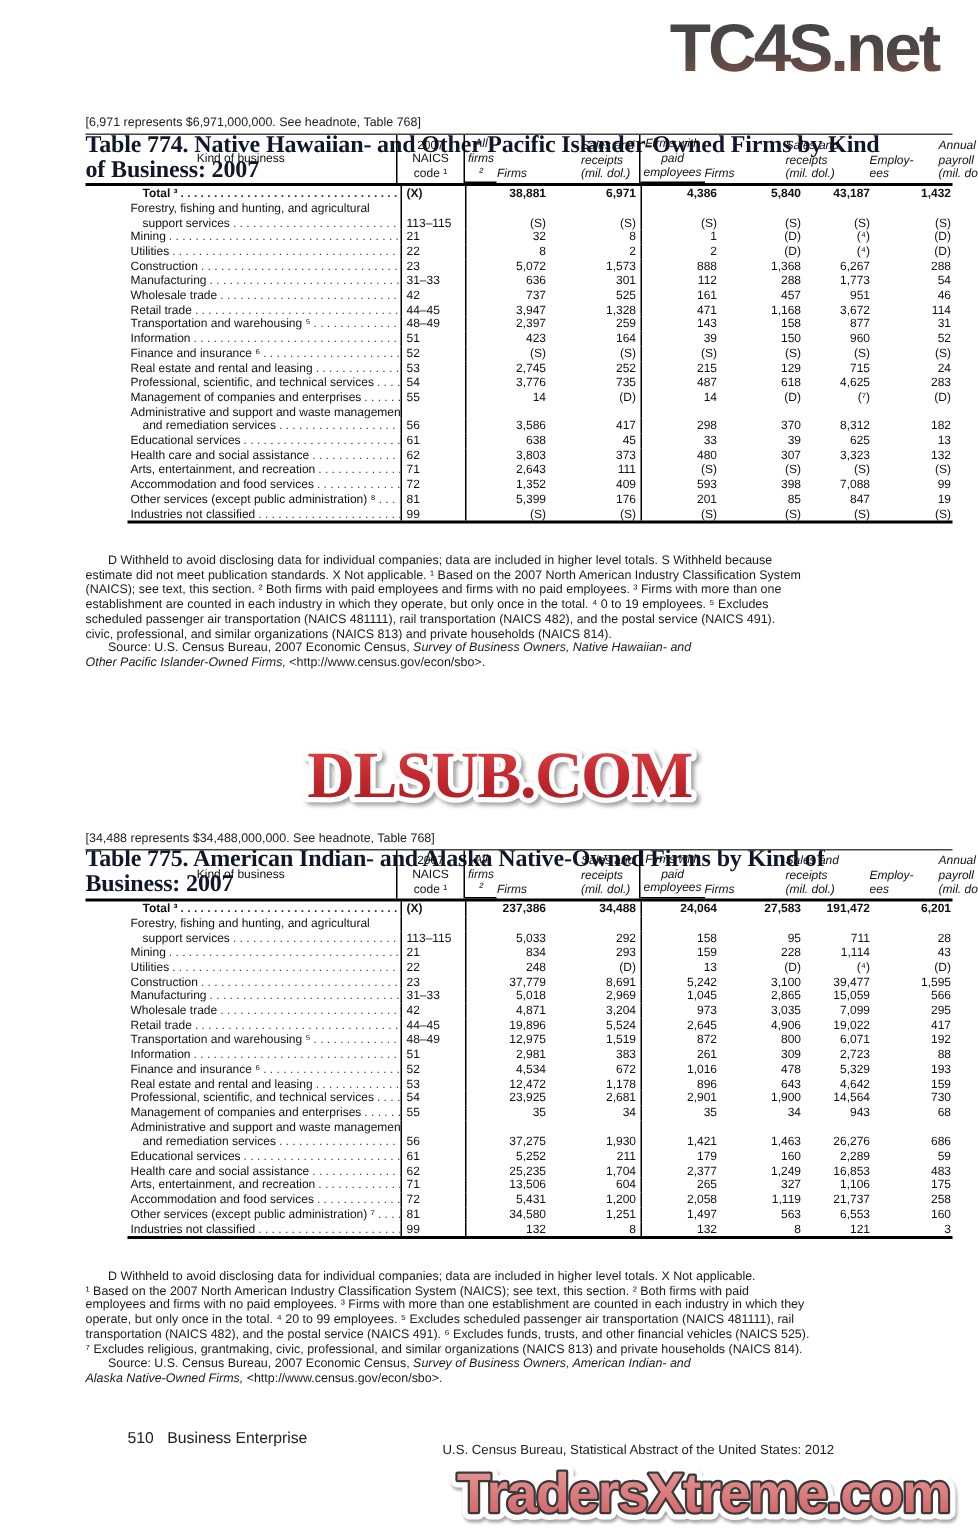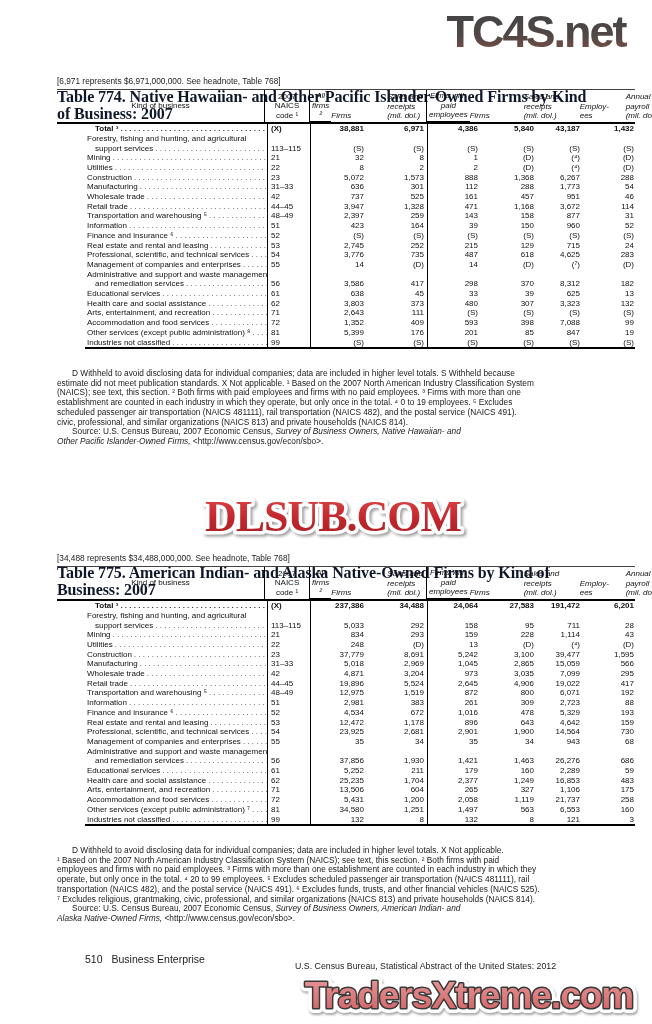--- a/index.html
+++ b/index.html
@@ -651,21 +651,21 @@
           <div class="c-v w3"></div>
           <div class="c-v w4"></div>
           <div class="c-v w5 last"></div>
         </div>
         <div class="trow">
           <div class="c-label ind">
             <span class="lbl">and remediation services</span>
             <span class="dots"></span>
           </div>
           <div class="c-naics">56</div>
-          <div class="c-v w0">37,856</div>
+          <div class="c-v w0">37,275</div>
           <div class="c-v w1">1,930</div>
           <div class="c-v w2 g">1,421</div>
           <div class="c-v w3">1,463</div>
           <div class="c-v w4">26,276</div>
           <div class="c-v w5 last">686</div>
         </div>
         <div class="trow">
           <div class="c-label">
             <span class="lbl">Educational services</span>
             <span class="dots"></span>

